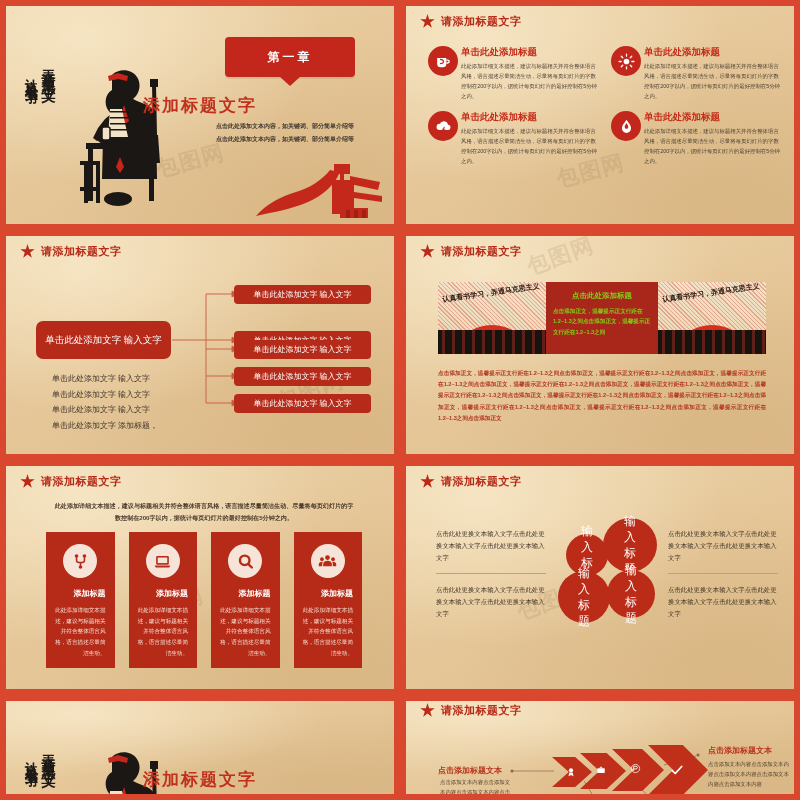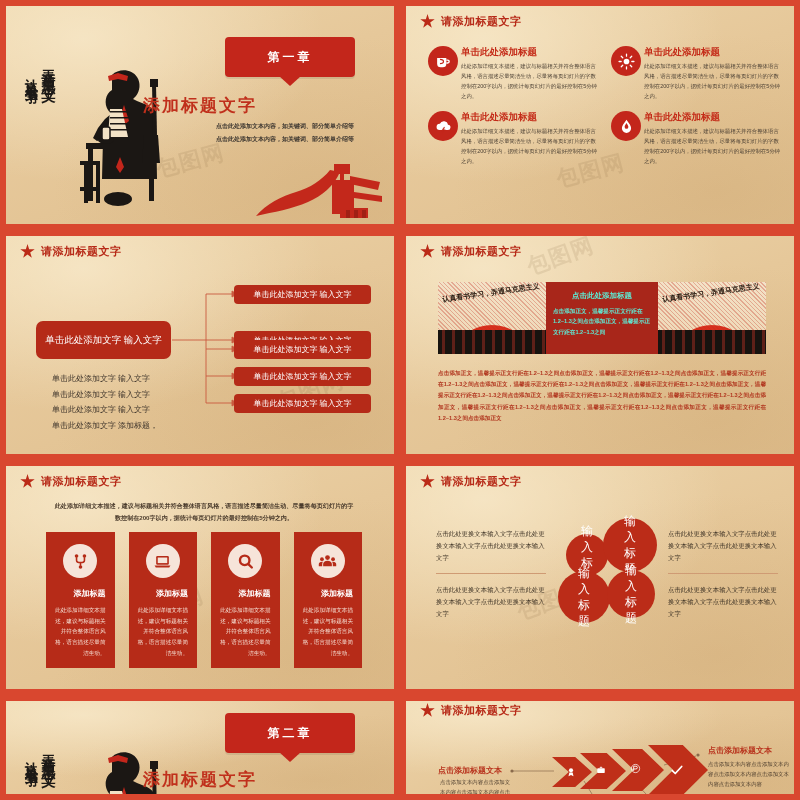--- a/index.html
+++ b/index.html
@@ -88,21 +88,21 @@
         background:
           repeating-linear-gradient(45deg,rgba(193,40,25,.30) 0 1px,rgba(0,0,0,0) 1px 3px),
           radial-gradient(circle at 50% 120%, #d8301c 0 42%, rgba(0,0,0,0) 43%),
           linear-gradient(#f3e2c7,#edd7b4); }
   .poster .side .crowd { position:absolute; left:0; right:0; bottom:0; height:34%;
             background:
               repeating-linear-gradient(90deg,#17130f 0 4px,#5e2018 4px 7px,#17130f 7px 10px); }
   .poster .side .slog { position:absolute; left:4px; top:6px; color:#2a1c12;
             font-size:7px; font-weight:bold; transform:rotate(-8deg);
             font-family:"Liberation Serif", serif; white-space:nowrap; }
-  .poster .mid { width:112px; background:#a8261a; color:#5eead4; padding:9px 7px 8px; }
+  .poster .mid { width:112px; background:#a8261a; color:#84cc16; padding:9px 7px 8px; }
   .poster .mid h5 { font-size:7.5px; text-align:center; font-weight:bold; margin-bottom:5px; }
   .poster .mid p { font-size:5.6px; line-height:1.85; font-weight:bold; }
   .bodytext { position:absolute; left:32px; right:28px; top:132px;
               color:#b1361f; font-size:5.6px; line-height:2.0;
               font-weight:bold; text-align:justify; }
 
   
   .intro { position:absolute; left:48px; right:40px; top:34px; text-align:center;
            color:#4a3b2c; font-size:6.1px; line-height:2.0; font-weight:bold; }
   .cards { position:absolute; left:40px; right:32px; top:66px;
@@ -436,26 +436,20 @@
           <path d="M78 74l14 0 2 28-18 0z"></path>
         </g>
         <g fill="#c3261b">
           <path d="M52 12l10 3-1 5-9-2-9 2-1-5z"></path>
             <path d="M58 44l5 16-5 4-5-4z"></path>
           <path d="M54 96l4 10-4 6-4-6z"></path>
         </g>
         <path d="M44 48l12 0 6 28-20 0z" fill="#f2e2c6"></path>
       </svg>
 
-      <div class="ribbon" style="left:219px;top:12px">
-        <div class="band">
-          <div class="lbl">第二章</div>
-          <div class="notch"></div>
-        </div>
-      </div>
 
       <div class="cover-title" style="left:0;right:0;top:67px;text-align:center;font-size:17px;letter-spacing:2px">添加标题文字</div>
 
     </div>
   </div>
 
   <div class="slide">
     <div class="paper">
       <div class="shead" style="top:2px">
         <span class="star"></span>

